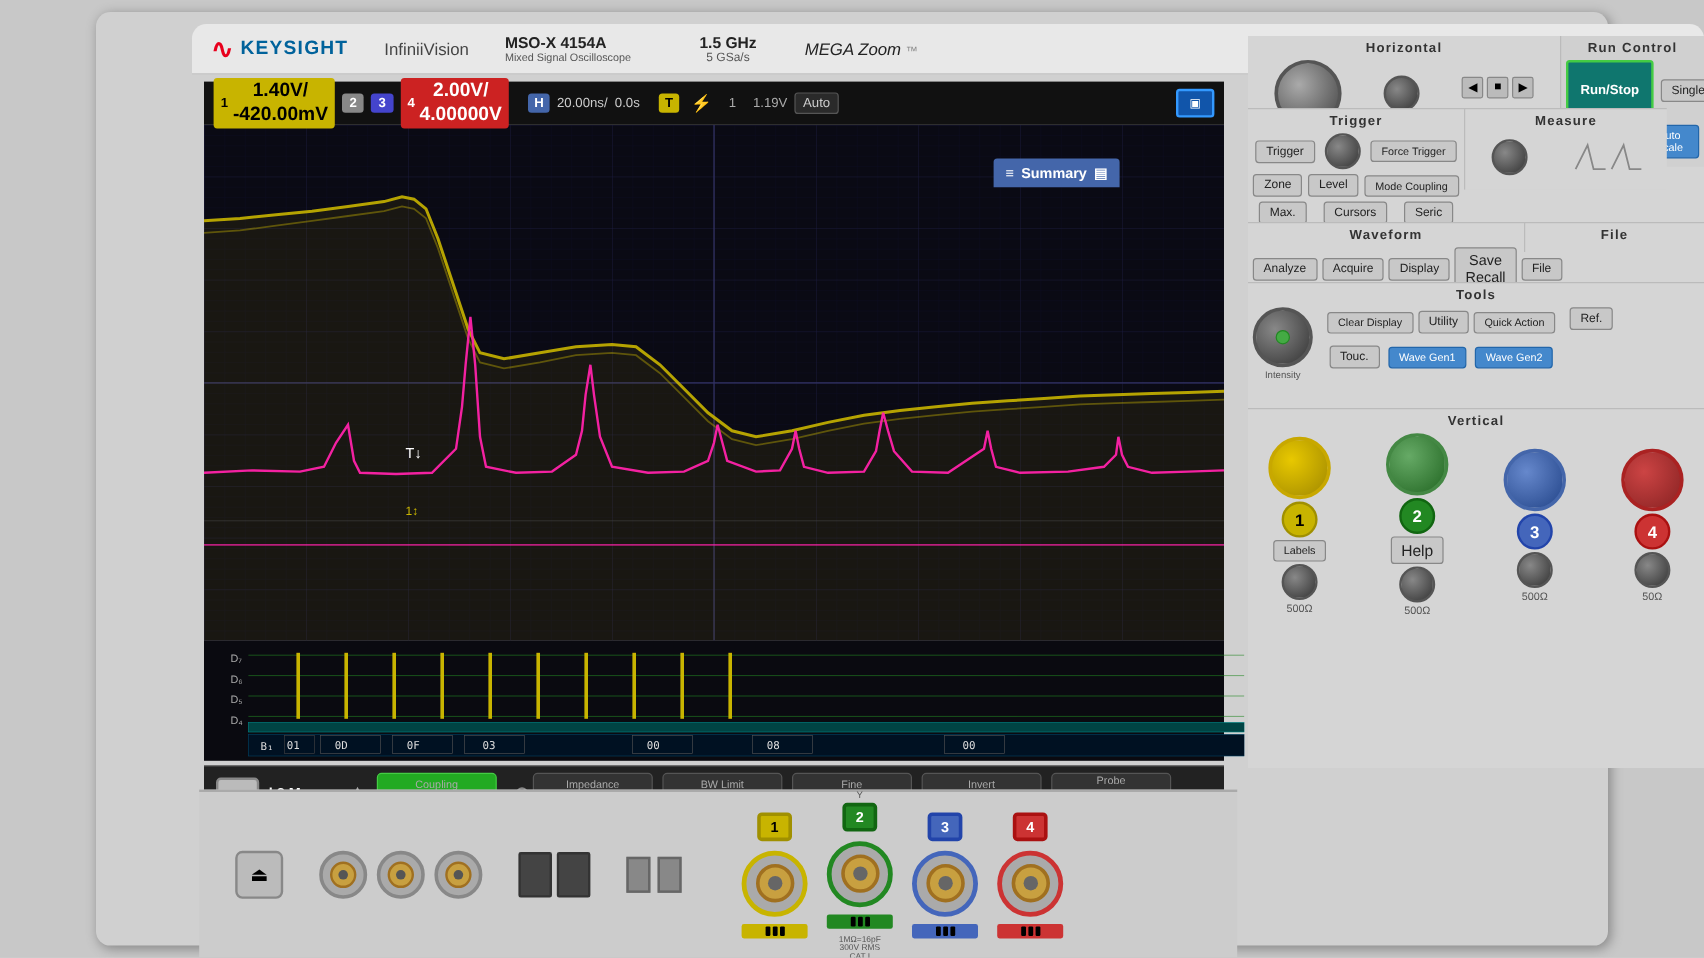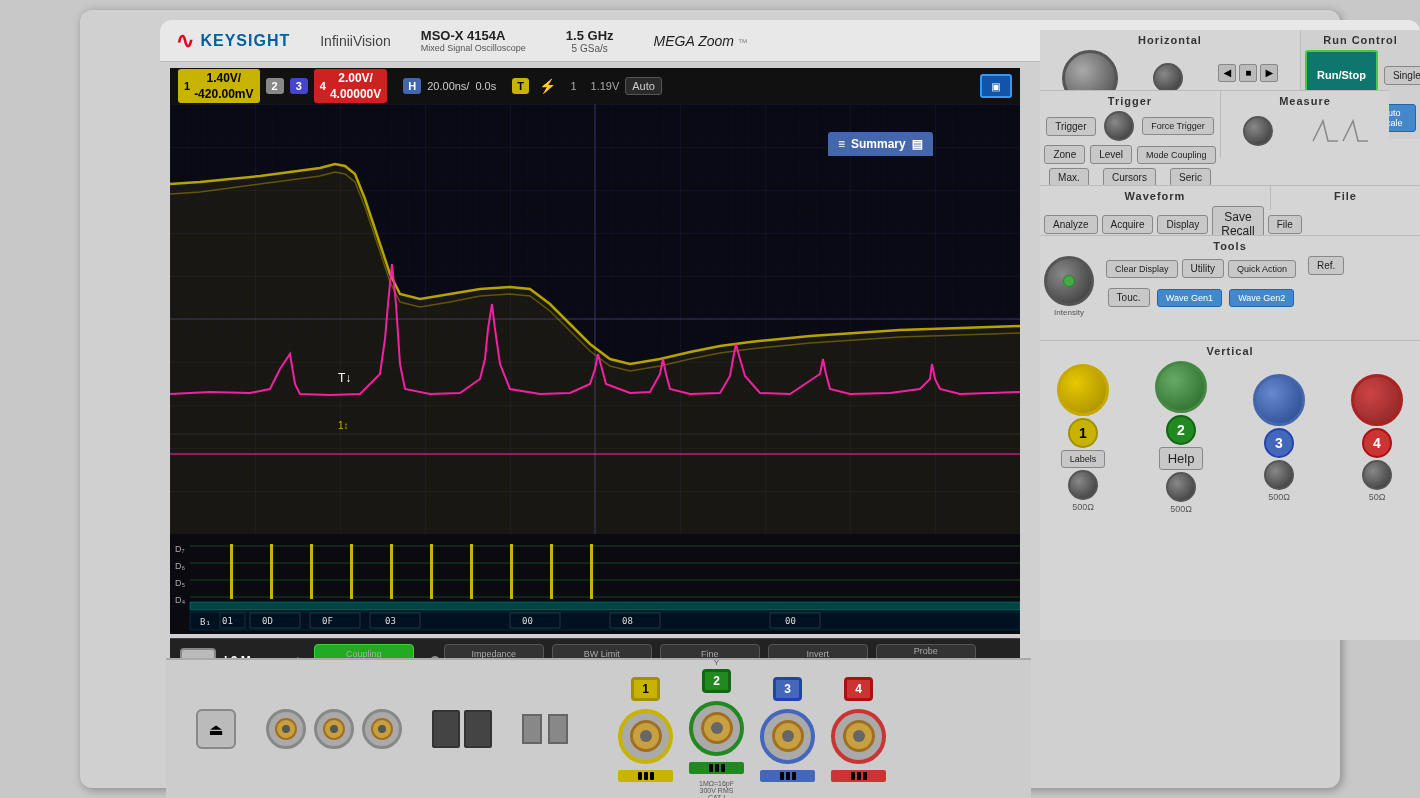--- a/index.html
+++ b/index.html
@@ -106,21 +106,21 @@
       font-weight: bold;
       color: #000;
       display: flex;
       align-items: center;
       gap: 4px;
     }
     .ch1 { background: #c8b400; color: #000; }
     .ch2 { background: #888; color: #fff; }
     .ch3 { background: #4444cc; color: #fff; }
     .ch4 { background: #cc2222; color: #fff; }
-    .ch-val { font-size: 12px; }
+    .ch-val { font-size: 16px; }
 
     .h-badge { background: #4466aa; color: #fff; padding: 2px 5px; border-radius: 3px; font-size: 11px; font-weight: bold; }
     .time-val { color: #ccc; font-size: 11px; }
     .t-badge { background: #c8b400; color: #000; padding: 2px 5px; border-radius: 3px; font-size: 11px; font-weight: bold; }
 
     .trigger-info { color: #aaa; font-size: 11px; margin-left: 8px; }
     .auto-badge { background: #2a2a2a; color: #ccc; border: 1px solid #555; padding: 2px 6px; border-radius: 3px; font-size: 11px; }
     .acq-button {
       margin-left: auto;
       background: #1155aa;
@@ -396,21 +396,21 @@
   <div class="header-bar">
     <div class="logo-keysight">
       <span class="logo-wave">∿</span>
       <span class="logo-text">KEYSIGHT</span>
     </div>
     <span class="logo-infinii">InfiniiVision</span>
     <div class="model-info">
       <div class="model-name">MSO-X 4154A</div>
       <div class="model-sub small-text">Mixed Signal Oscilloscope</div>
     </div>
-    <div class="spec-info" style="margin-left:20px;">
+    <div class="spec-info" style="margin-left:37px;">
       <span class="spec-ghz">1.5 GHz</span>
       <span class="spec-gs">5 GSa/s</span>
     </div>
     <div class="megazoom">
       <span>MEGA Zoom</span>
       <span style="font-size:10px;color:#888;"> ™</span>
     </div>
   </div>
 
   <div class="channel-row">
@@ -480,21 +480,21 @@
       <path d="M 0,350 L 850,350" fill="none" stroke="#ff22aa" stroke-width="1.5" opacity="0.7"></path>
 
       <line x1="0" y1="330" x2="850" y2="330" stroke="#444" stroke-width="0.5"></line>
 
       <text x="168" y="278" fill="#ffffff" font-size="12" font-family="Arial">T↓</text>
 
       <text x="168" y="325" fill="#c8b400" font-size="10" font-family="Arial">1↕</text>
     </svg>
   </div>
 
-  <div class="digital-area" style="position:absolute;top:524px;left:90px;width:850px;height:100px;">
+  <div class="digital-area" style="position:absolute;top:524px;left:90px;width:850px;height:100px;padding-left:17px;">
     <svg width="850" height="100">
 
       <text x="5" y="18" fill="#aaa" font-size="9">D₇</text>
       <text x="5" y="35" fill="#aaa" font-size="9">D₆</text>
       <text x="5" y="52" fill="#aaa" font-size="9">D₅</text>
       <text x="5" y="69" fill="#aaa" font-size="9">D₄</text>
 
       <line x1="20" y1="12" x2="850" y2="12" stroke="#228822" stroke-width="0.8" opacity="0.6"></line>
       <line x1="20" y1="29" x2="850" y2="29" stroke="#228822" stroke-width="0.8" opacity="0.6"></line>
       <line x1="20" y1="46" x2="850" y2="46" stroke="#228822" stroke-width="0.8" opacity="0.6"></line>

